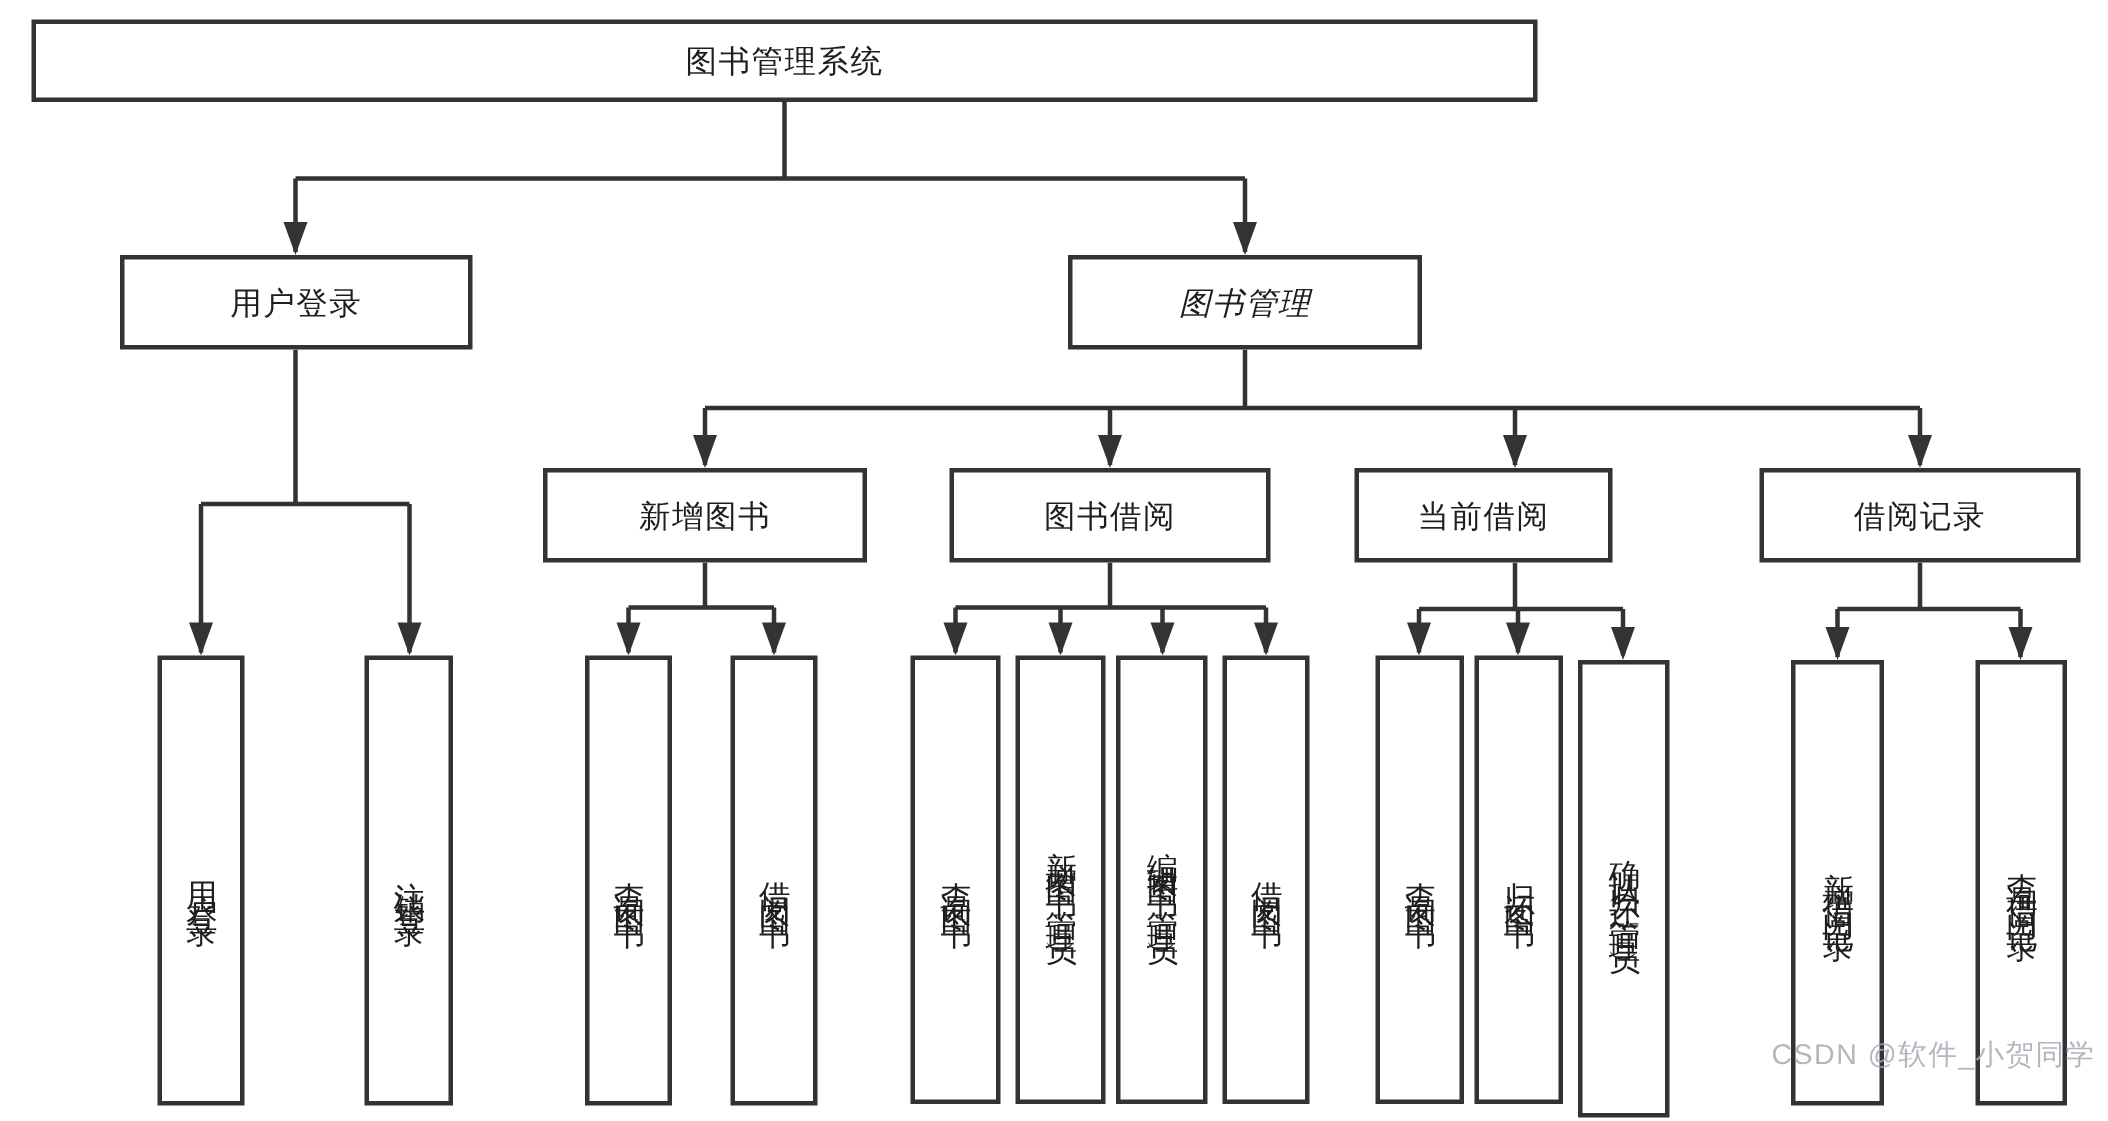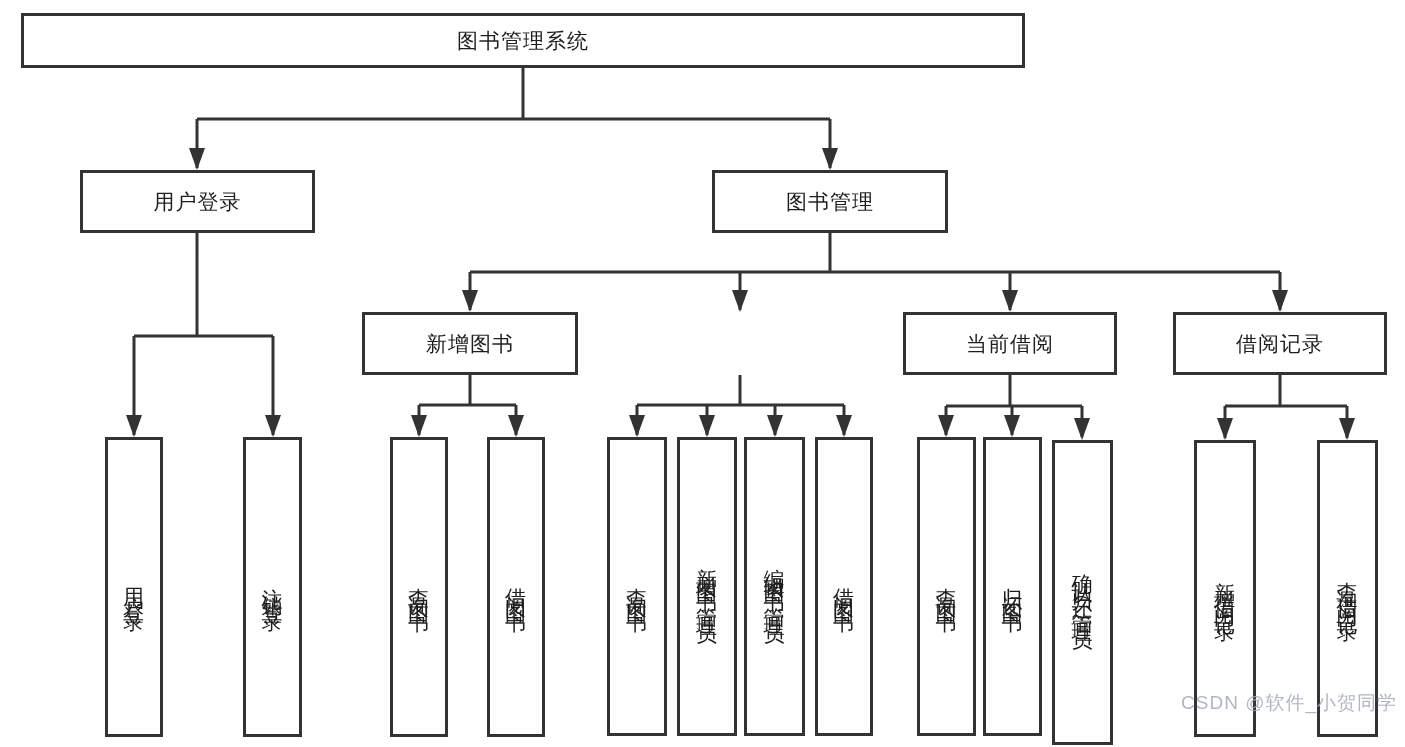--- a/index.html
+++ b/index.html
@@ -101,24 +101,25 @@
       <polygon points="1004,415 1020,415 1012,437"></polygon>
       <polygon points="1074,418 1090,418 1082,440"></polygon>
       <polygon points="1217,418 1233,418 1225,440"></polygon>
       <polygon points="1339,418 1355,418 1347,440"></polygon>
     </g>
   </svg>
 
   <div class="node h" style="left:21px; top:13px; width:1004px; height:55px;">图书管理系统</div>
 
   <div class="node h" style="left:80px; top:170px; width:235px; height:63px;">用户登录</div>
-  <div class="node h" style="left:712px; top:170px; width:236px; height:63px;">图书管理</div>
+  <div class="node h" style="left:712px; top:170px; width:236px; height:63px;font-style:italic;">图书管理</div>
 
   <div class="node h" style="left:362px; top:312px; width:216px; height:63px;">新增图书</div>
-  <div class="node h" style="left:903px; top:312px; width:214px; height:63px;">当前借阅</div>
+  <div class="node h" style="left:633px; top:312px; width:214px; height:63px;">图书借阅</div>
+  <div class="node h" style="left:903px; top:312px; width:172px; height:63px;">当前借阅</div>
   <div class="node h" style="left:1173px; top:312px; width:214px; height:63px;">借阅记录</div>
 
   <div class="node v" style="left:105px; top:437px; width:58px; height:300px;">
     <span class="vtext">用户登录</span>
   </div>
   <div class="node v" style="left:243px; top:437px; width:59px; height:300px;">
     <span class="vtext">注销登录</span>
   </div>
 
   <div class="node v" style="left:390px; top:437px; width:58px; height:300px;">

